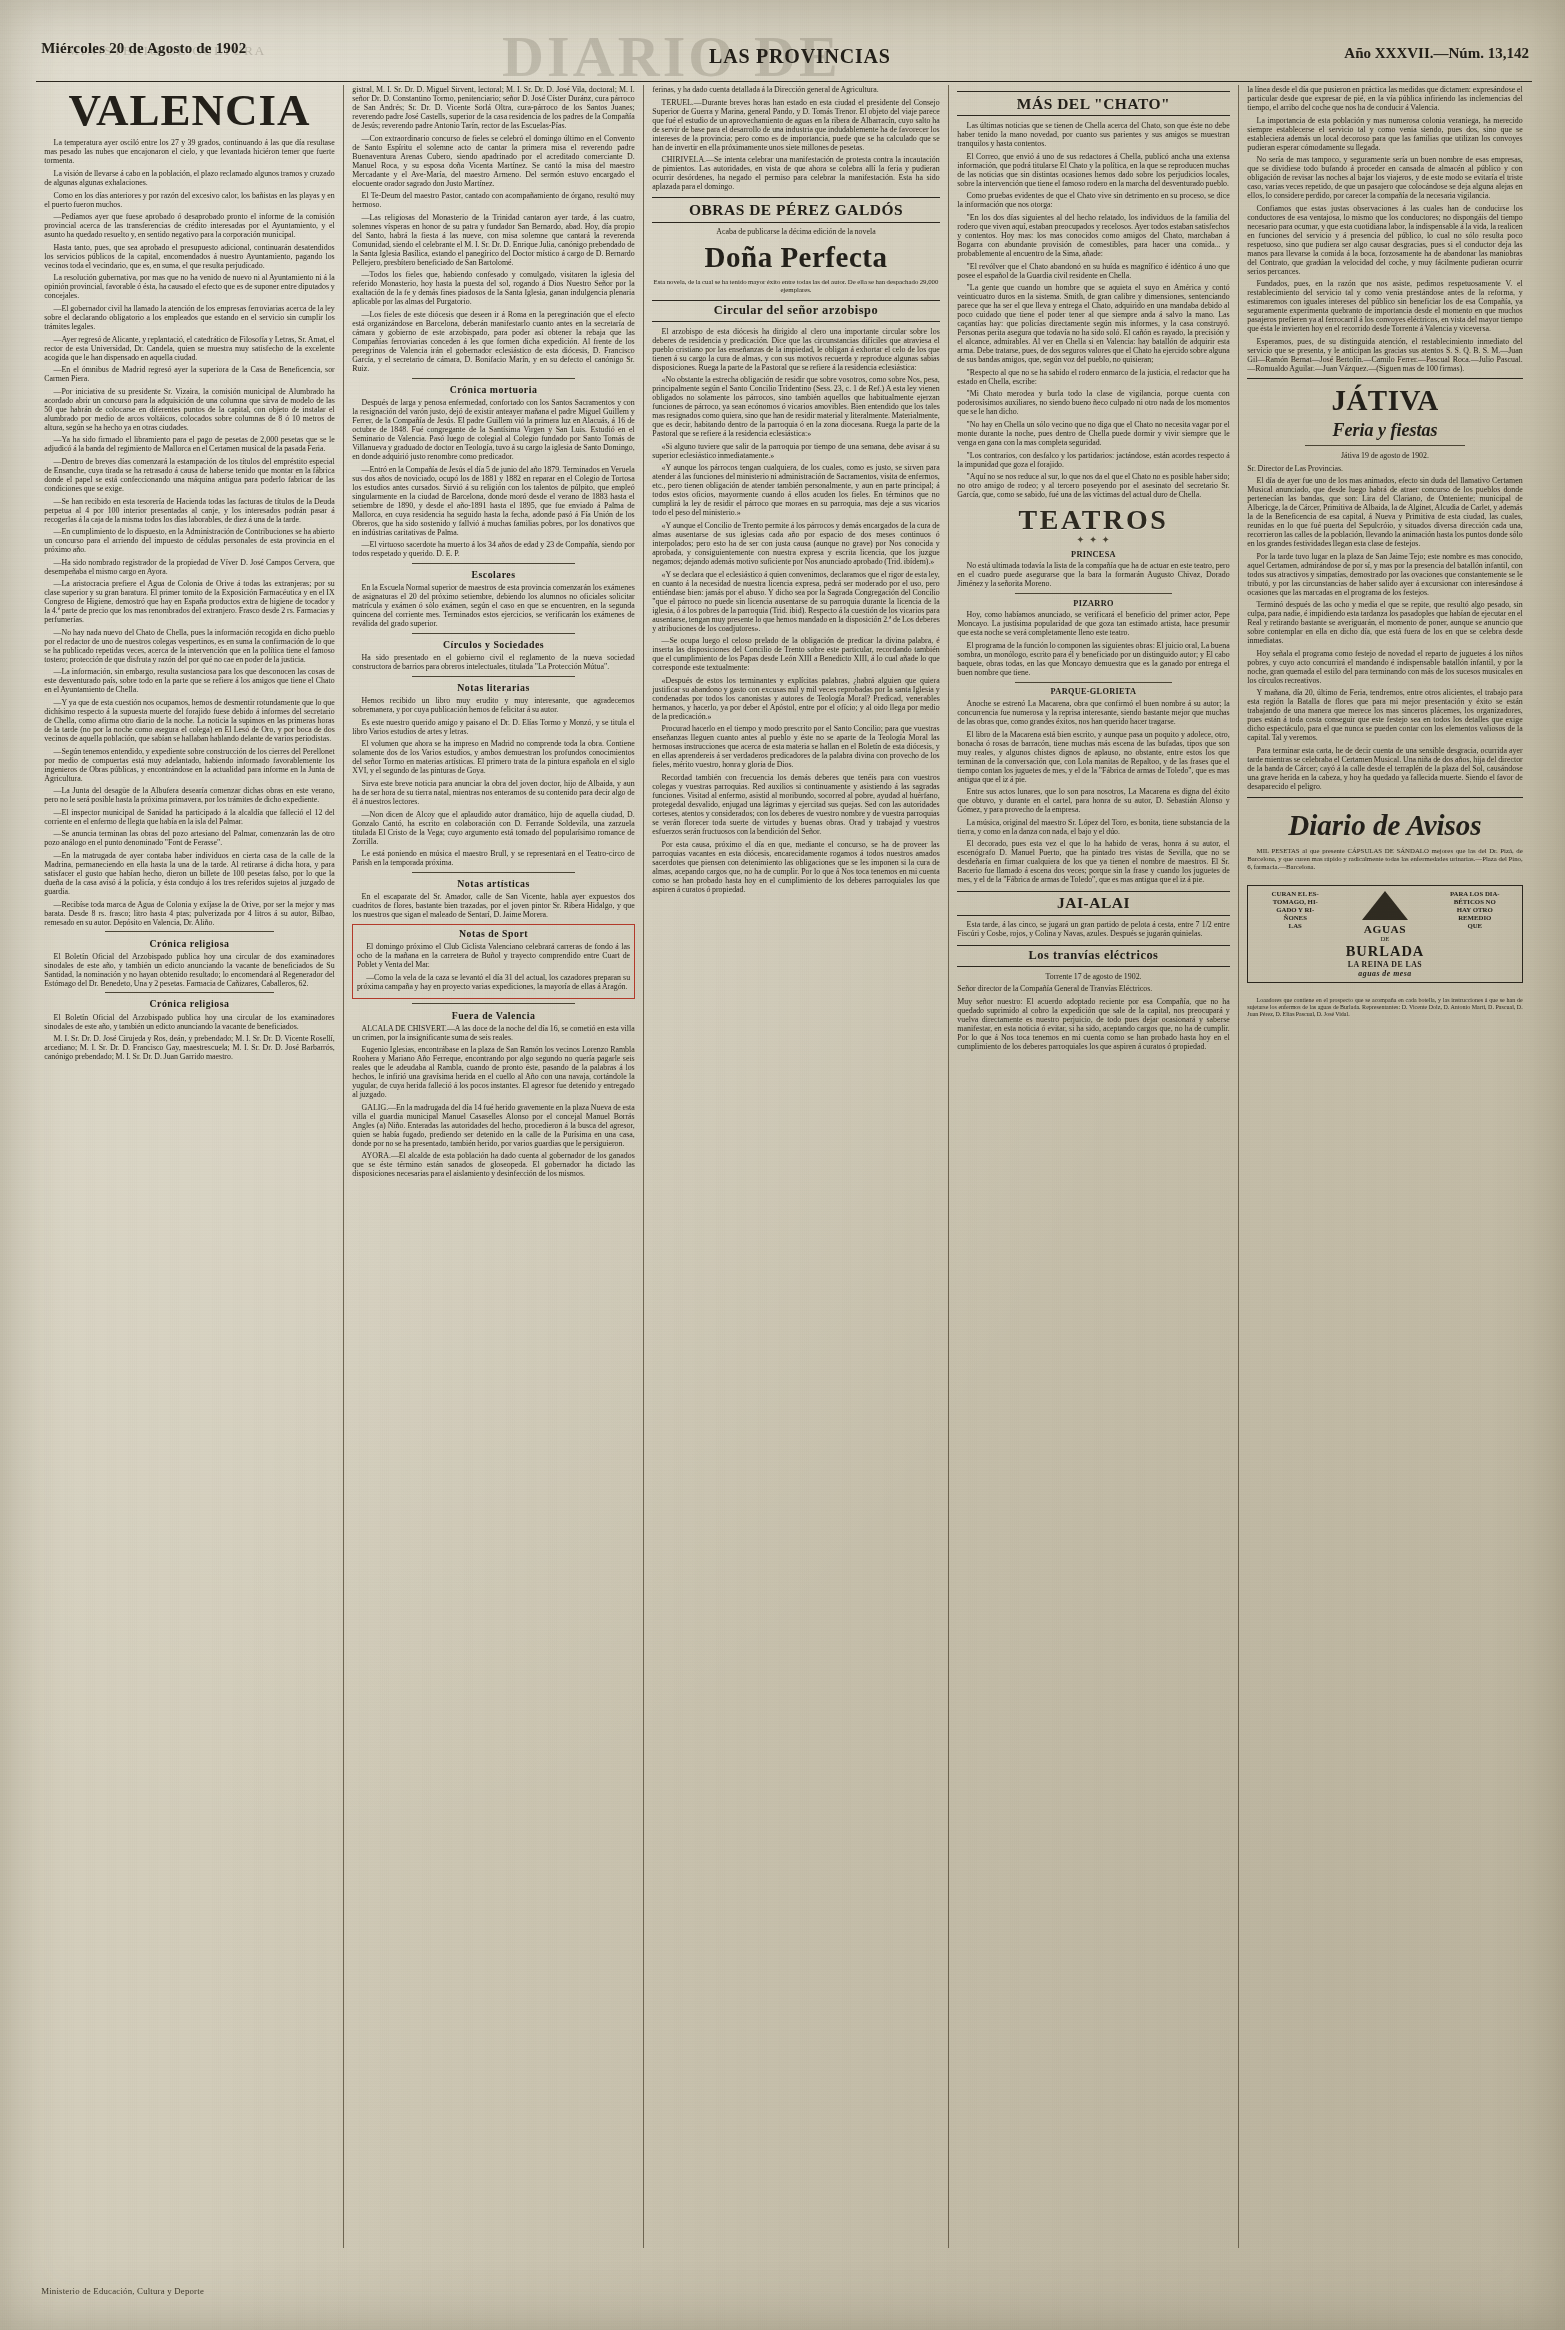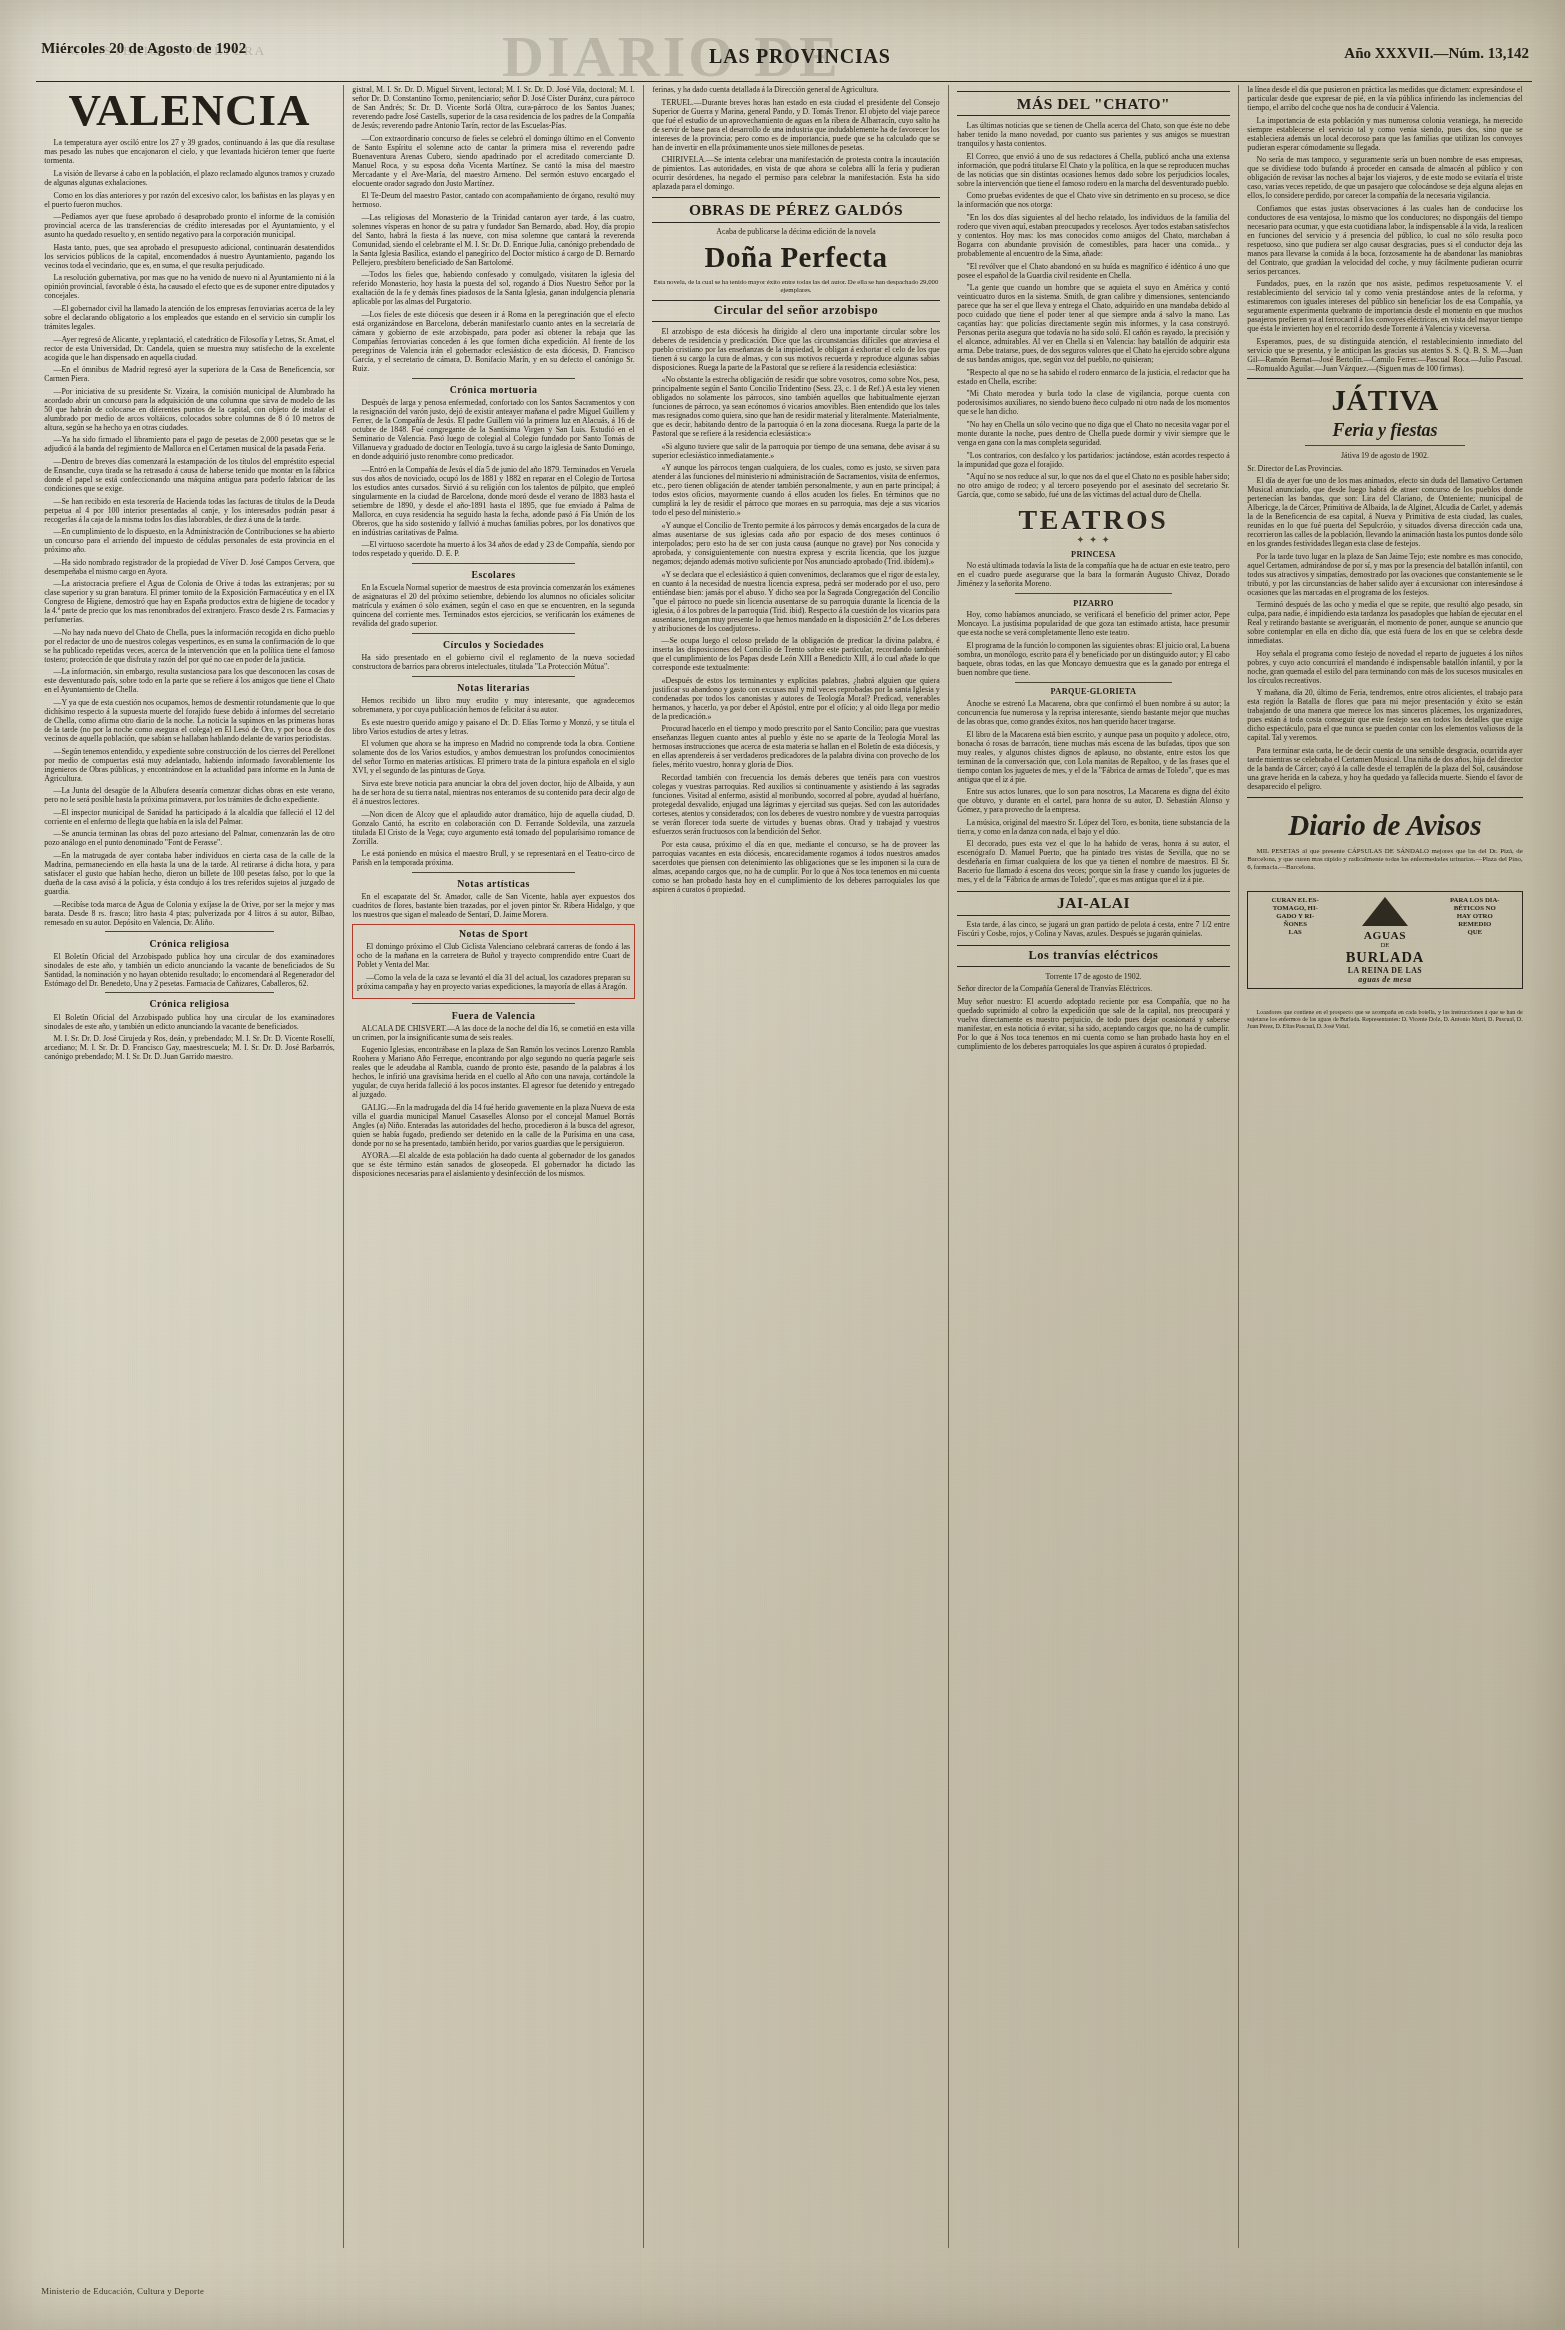--- a/index.html
+++ b/index.html
@@ -208,21 +208,21 @@
     font-weight:bold;
     font-style:italic;
     margin:6.2px 0 5.2px 0;
     text-indent:0;
     border-top:1px solid #2a261e;
     padding-top:11px;
   }
   .ad-box {
     border:1px solid #2a261e;
     padding:4.1px;
-    margin:20px 0;
+    margin:14px 0;
   }
   .ad-grid {
     display:flex;
     gap:4.1px;
   }
   .ad-col { flex:1; }
   .ad-center {
     text-align:center;
     text-indent:0;
   }

